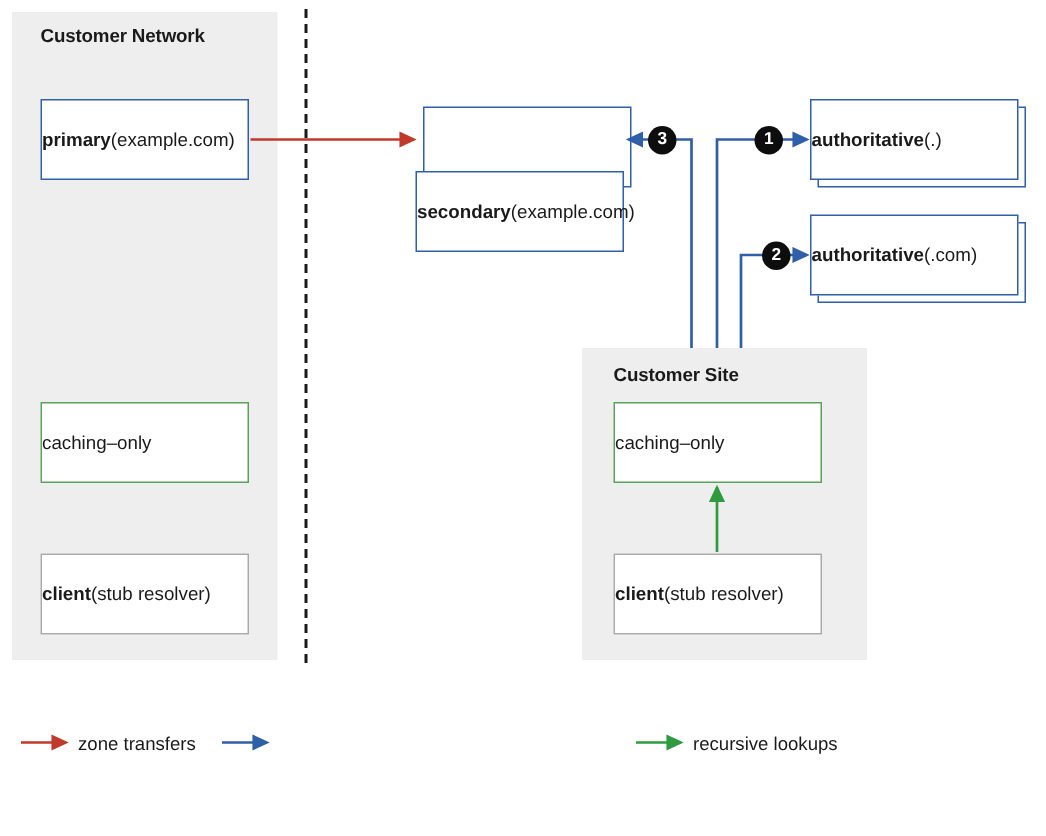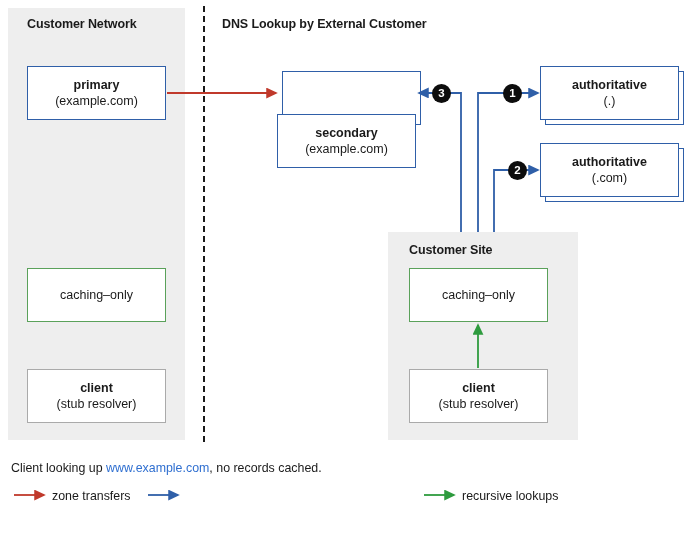--- a/index.html
+++ b/index.html
@@ -29,23 +29,23 @@
     font-weight: bold;
     letter-spacing: -0.1px;
     color: #1a1a1a;
     white-space: nowrap;
   }
   .node {
     position: absolute;
     background: #ffffff;
     box-sizing: border-box;
     display: flex;
-    flex-direction: column;
+    flex-direction: row;
     align-items: center;
-    justify-content: center;
+    justify-content: flex-start;
     text-align: center;
     line-height: 1.32;
   }
   .node .l1 {
     font-size: 12.5px;
     font-weight: bold;
     color: #1a1a1a;
   }
   .node .l2 {
     font-size: 12.5px;
@@ -129,21 +129,20 @@
 <div id="stage">
 
   <div class="panel" style="left:8px; top:8px; width:177px; height:432px;"></div>
 
   <div class="panel" style="left:388px; top:232px; width:190px; height:208px;"></div>
 
   <div class="divider" style="left:203px; top:6px; height:436px;"></div>
 
   <div class="panel-title" style="left:27px; top:17px;">Customer Network</div>
 
-  <div class="panel-title" style="left:222px; top:17px;">DNS Lookup by External Customer</div>
 
   <div class="panel-title" style="left:409px; top:243px;">Customer Site</div>
 
   <div class="stack-back" style="left:282px; top:71px; width:139px; height:54px;"></div>
   <div class="stack-back" style="left:545px; top:71px; width:139px; height:54px;"></div>
   <div class="stack-back" style="left:545px; top:148px; width:139px; height:54px;"></div>
 
   <div class="node blue" style="left:27px; top:66px; width:139px; height:54px;">
     <span class="l1">primary</span>
     <span class="l2">(example.com)</span>
@@ -208,21 +207,18 @@
 
     <line x1="14" y1="495" x2="44" y2="495" stroke="#c0392b" stroke-width="1.8" marker-end="url(#ar-red)"></line>
     <line x1="148" y1="495" x2="178" y2="495" stroke="#2f5fa8" stroke-width="1.8" marker-end="url(#ar-blue)"></line>
     <line x1="424" y1="495" x2="454" y2="495" stroke="#2e9b3e" stroke-width="1.8" marker-end="url(#ar-green)"></line>
   </svg>
 
   <div class="badge" style="left:503px; top:84px;">1</div>
   <div class="badge" style="left:508px; top:161px;">2</div>
   <div class="badge" style="left:432px; top:84px;">3</div>
 
-  <div class="caption-line" style="left:11px; top:461px;">
-    <span>Client looking up </span><span class="link">www.example.com</span><span>, no records cached.</span>
-  </div>
 
   <div class="legend-item" style="left:52px; top:489px;">zone transfers</div>
   <div class="legend-item" style="left:462px; top:489px;">recursive lookups</div>
 
 
 </div>
 
 </body></html>

